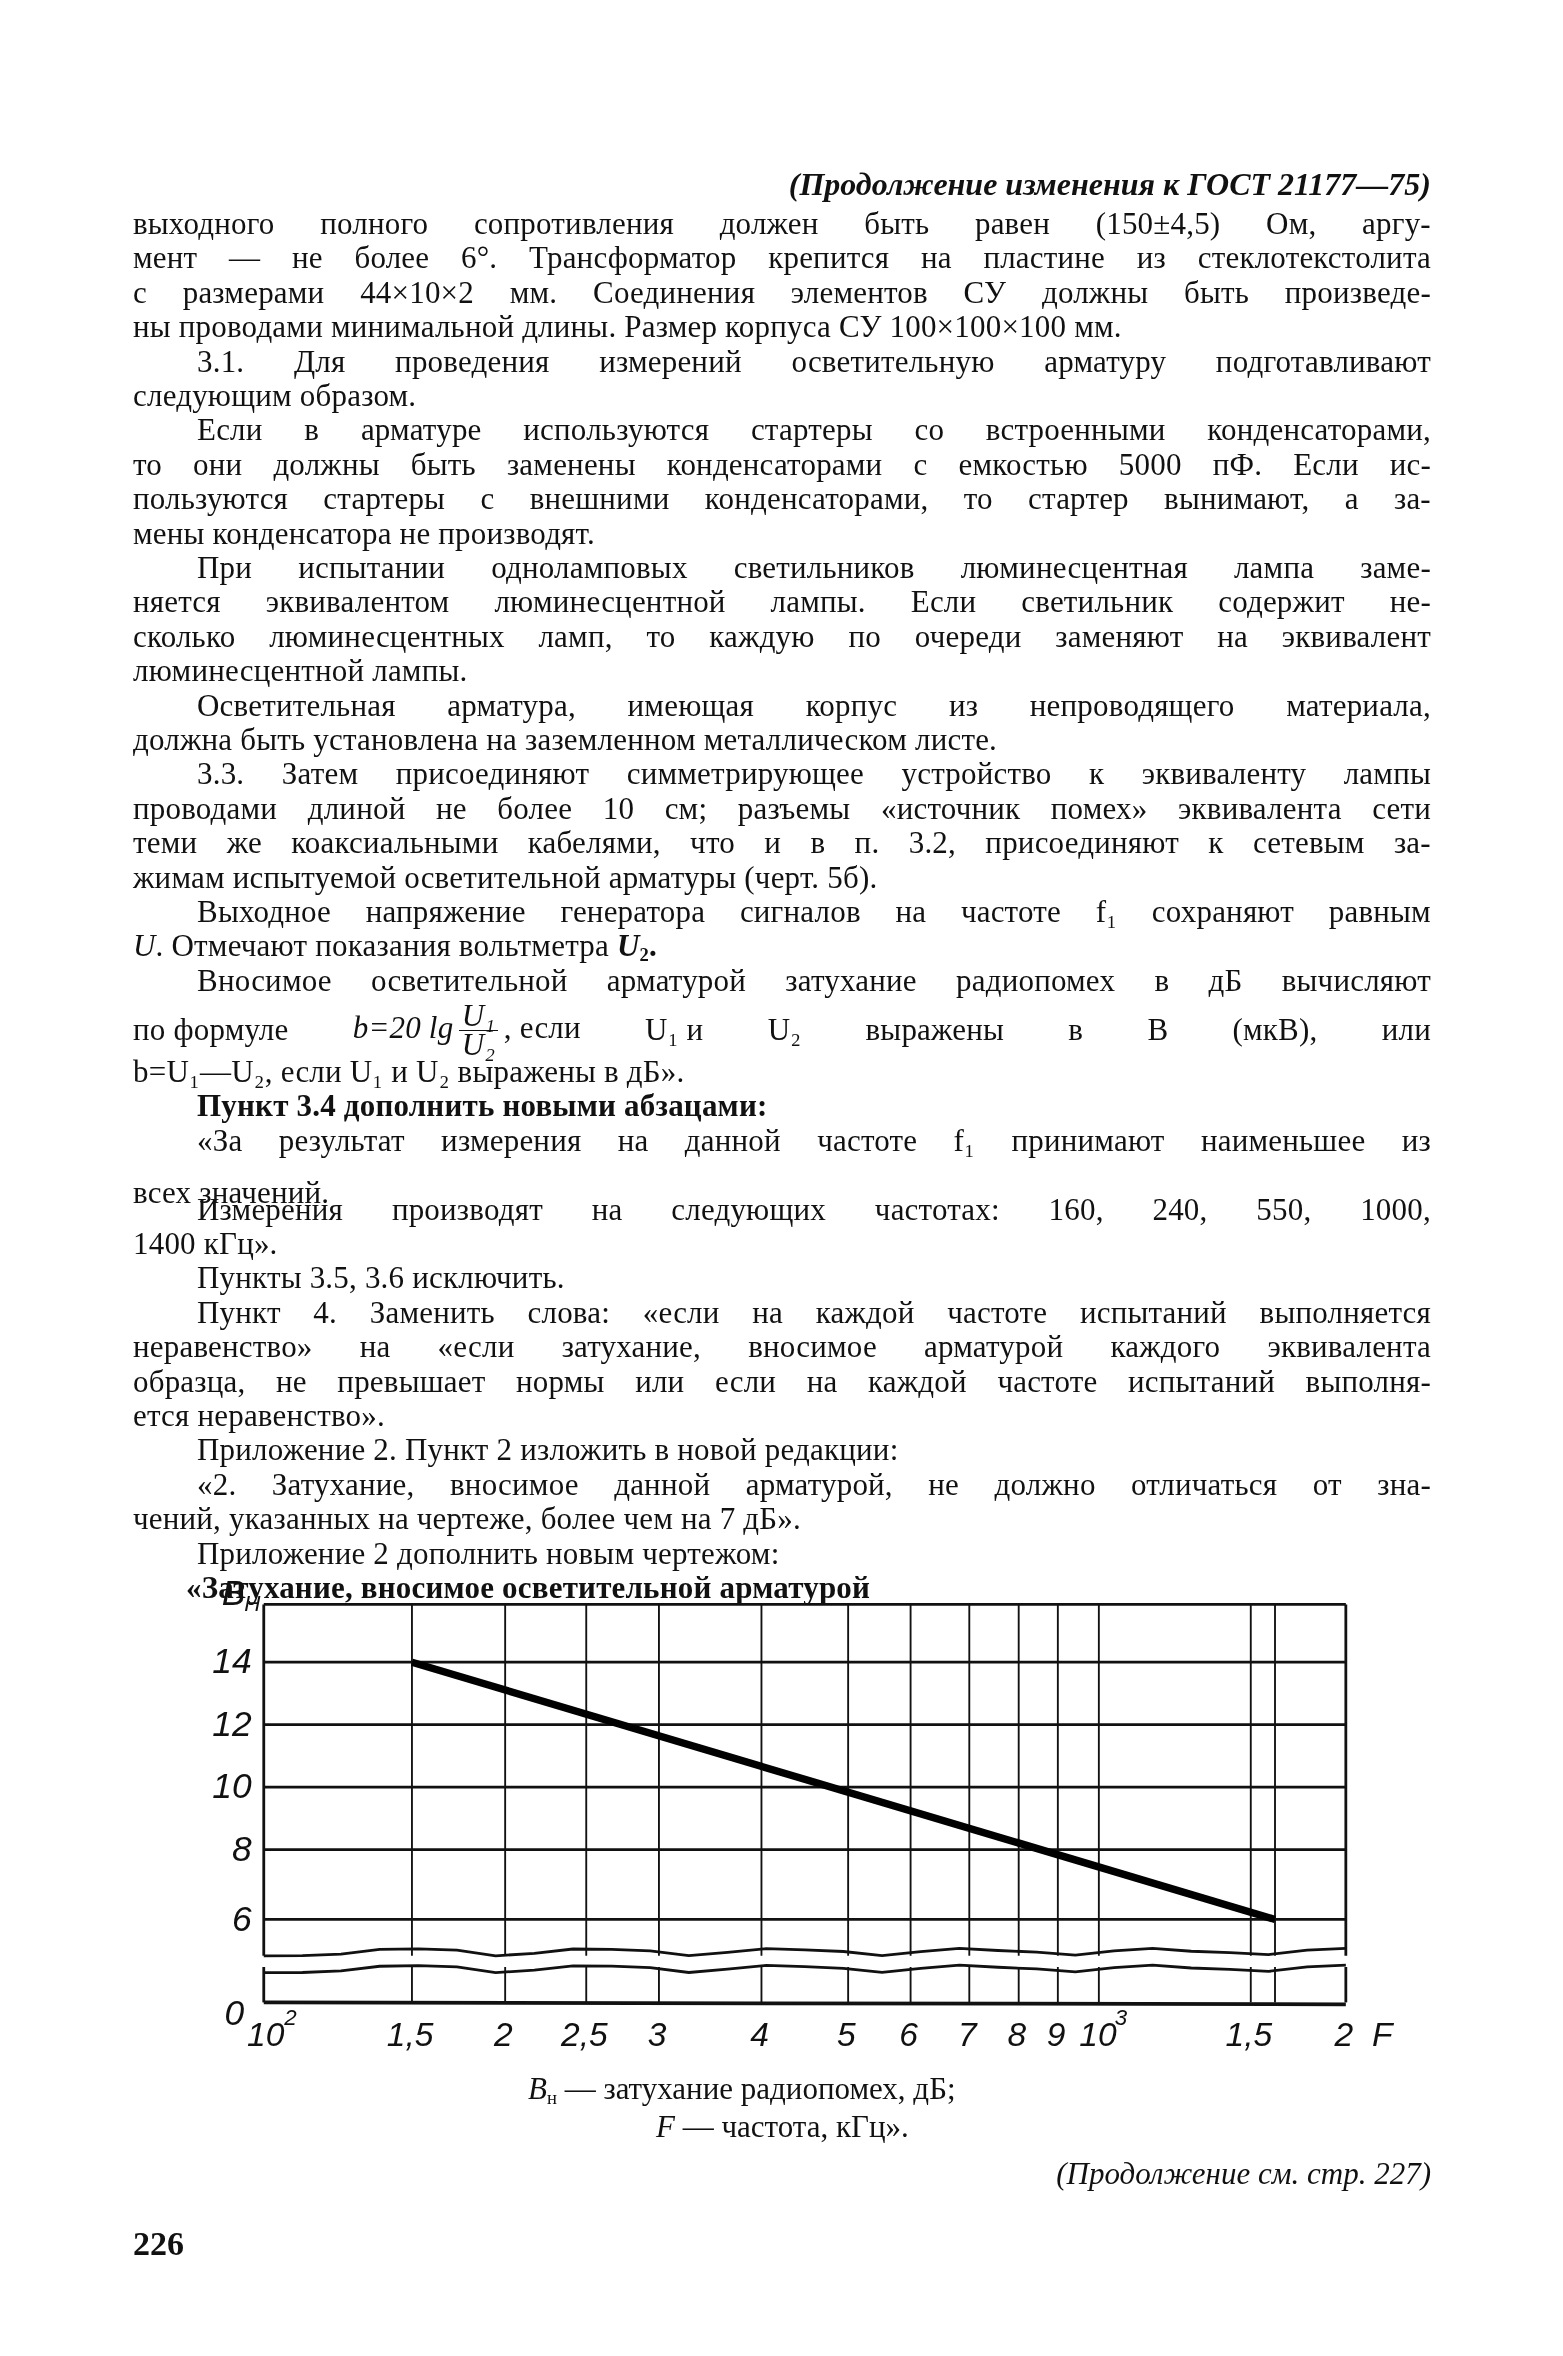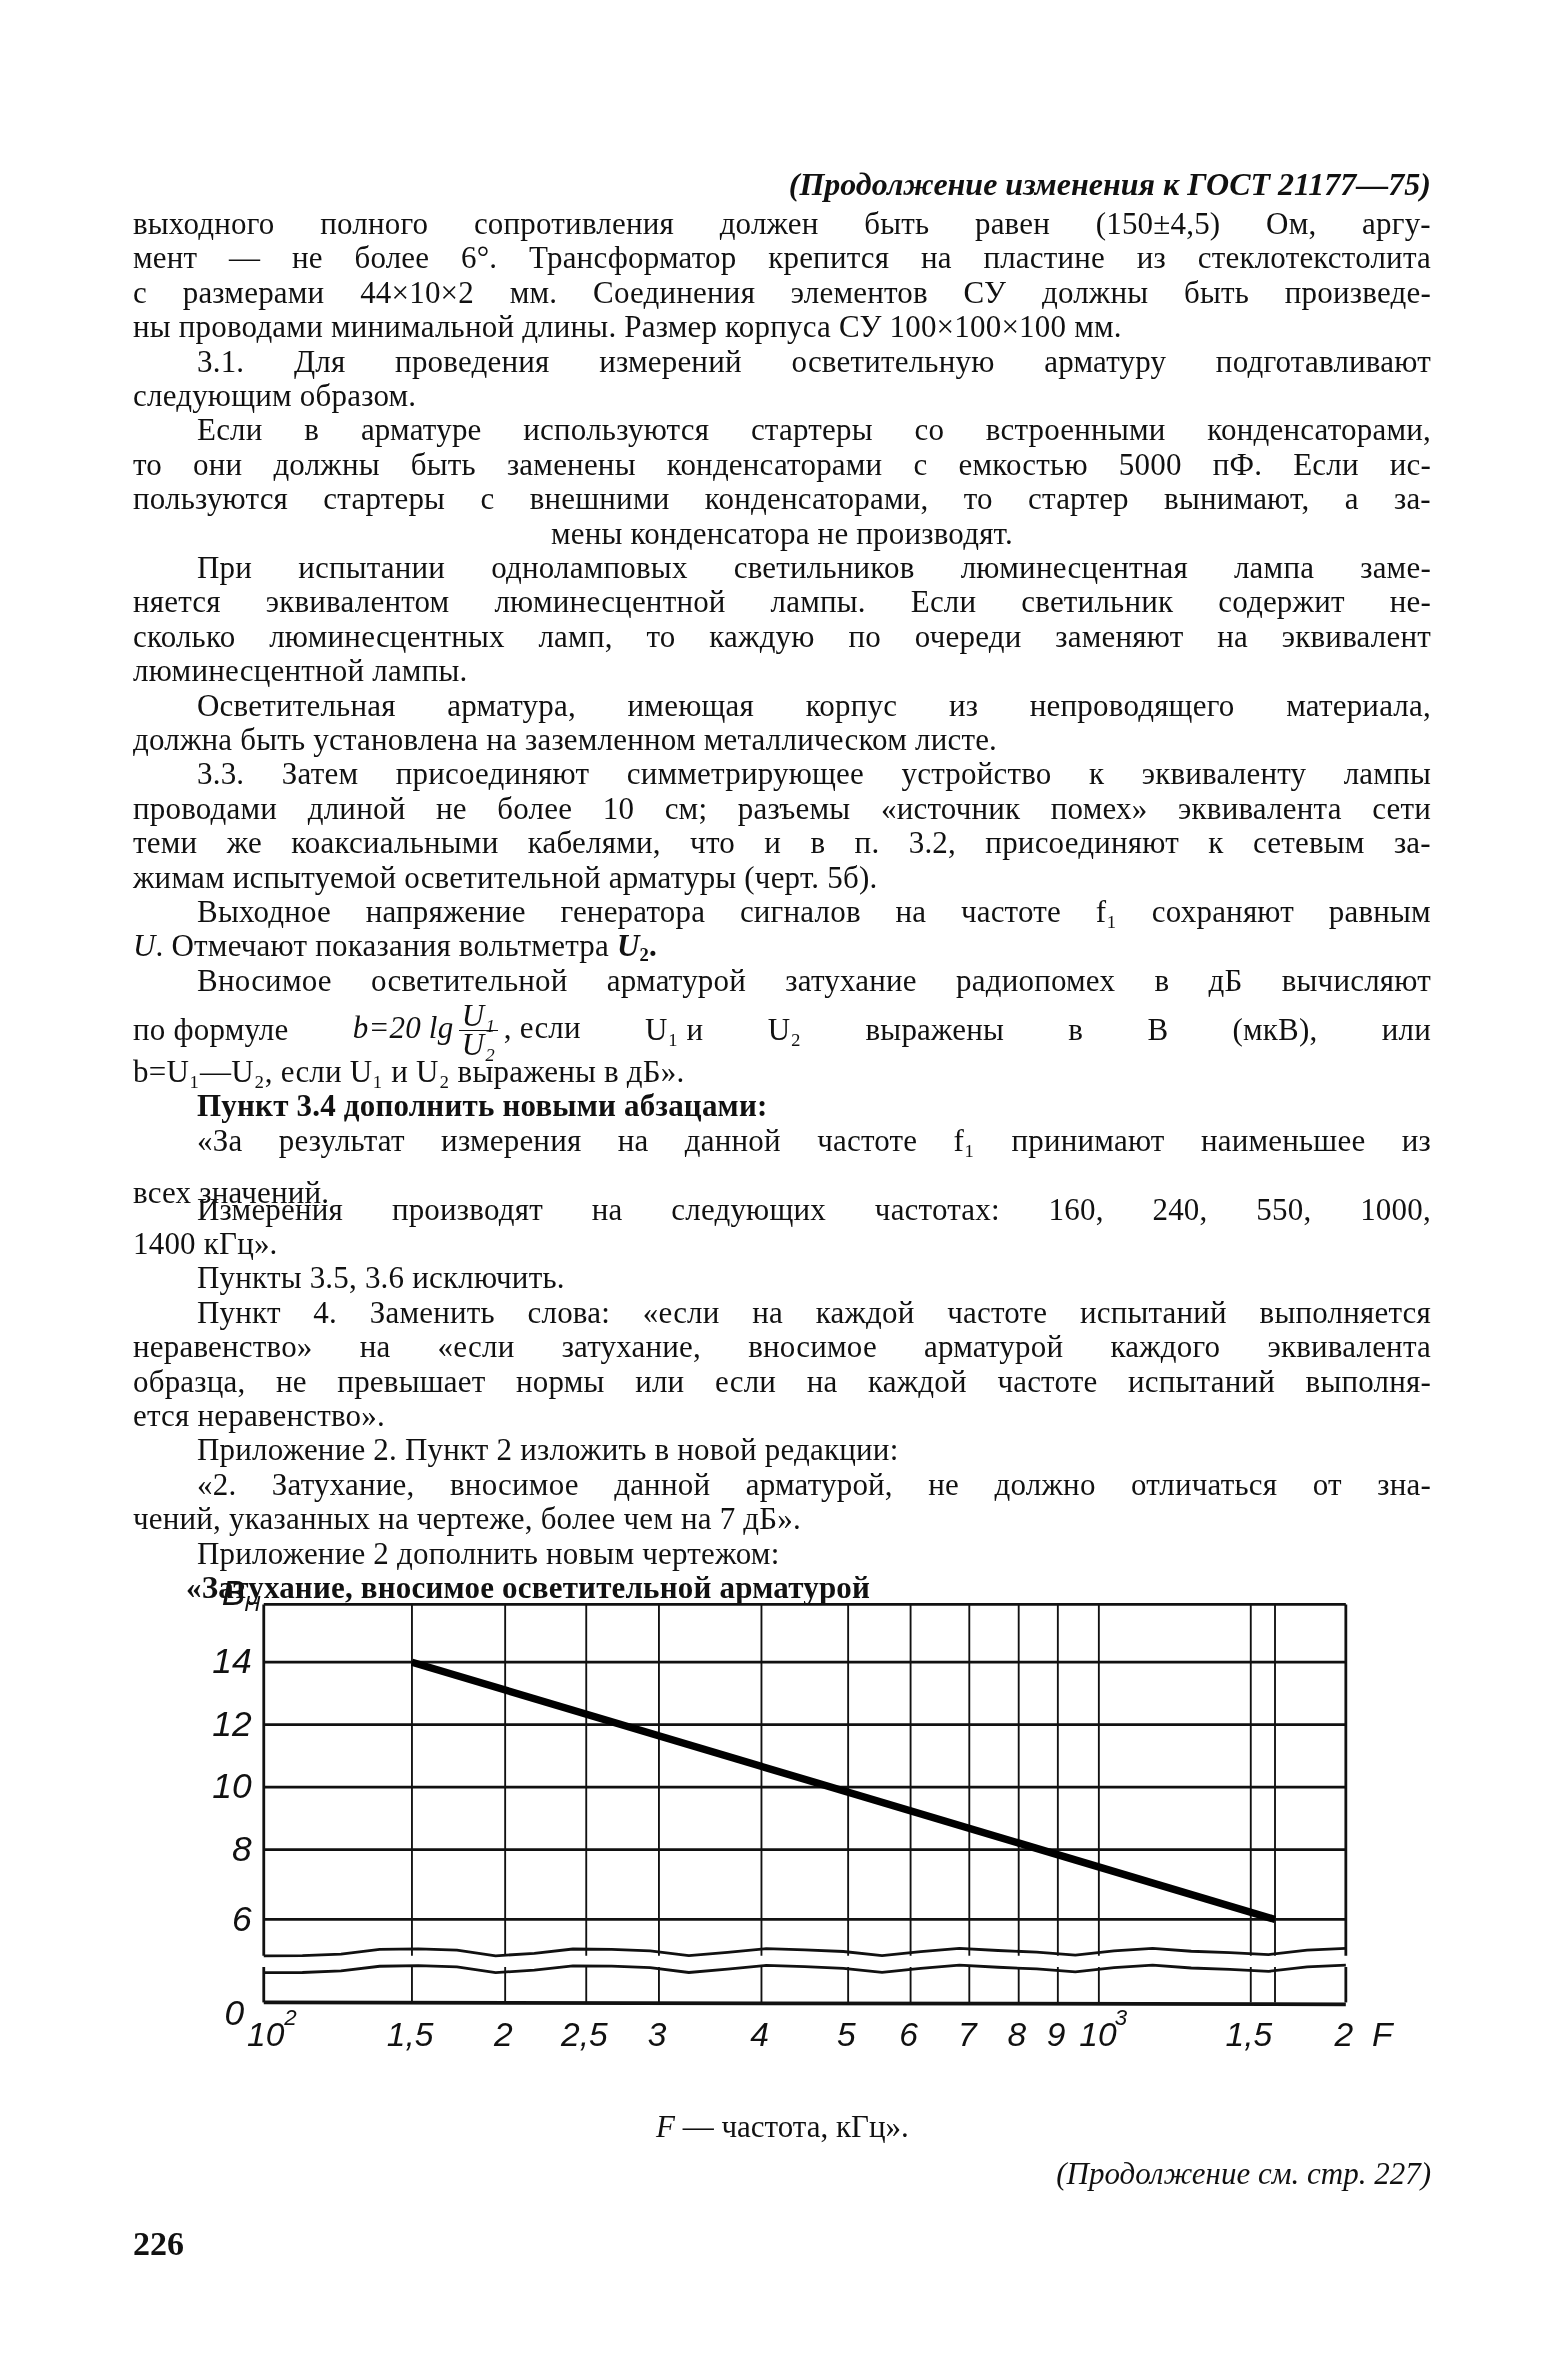--- a/index.html
+++ b/index.html
@@ -112,21 +112,21 @@
         <span>стартеры</span>
         <span>с</span>
         <span>внешними</span>
         <span>конденсаторами,</span>
         <span>то</span>
         <span>стартер</span>
         <span>вынимают,</span>
         <span>а</span>
         <span>за-</span>
       </div>
-      <div class="line" style="top: 517px; text-align: center;">мены конденсатора не производят.</div>
+      <div class="line" style="top: 517px;">мены конденсатора не производят.</div>
       <div class="line indent j" style="top: 551px; left: 197px; width: 1234px; padding-left: 0px;">
         <span>При</span>
         <span>испытании</span>
         <span>одноламповых</span>
         <span>светильников</span>
         <span>люминесцентная</span>
         <span>лампа</span>
         <span>заме-</span>
       </div>
       <div class="line j" style="top: 585px;">
@@ -383,20 +383,23 @@
         <text x="1340" y="2195" font-size="36" text-anchor="middle">1,5</text>
         <text x="1442" y="2195" font-size="36" text-anchor="middle">2</text>
         <text x="265" y="2195" font-size="36">10</text>
         <text x="305" y="2172" font-size="24">2</text>
         <text x="1158" y="2195" font-size="36">10</text>
         <text x="1196" y="2172" font-size="24">3</text>
         <text x="1472" y="2195" font-size="36">F</text>
       </g>
     </svg>
 
+  <div class="caption" style="left:528px; top:2071px;">
+    <span class="it">B</span><span class="sub">н</span><span> — затухание радиопомех, дБ;</span>
+  </div>
   <div class="caption" style="left:635px; top:2109px;margin-left:21px;">
     <span class="it">F</span><span> — частота, кГц».</span>
   </div>
 
   <div class="footer-cont">(Продолжение см. стр. 227)</div>
   <div class="pagenum">226</div>
 </div>
 
 
 </body></html>

